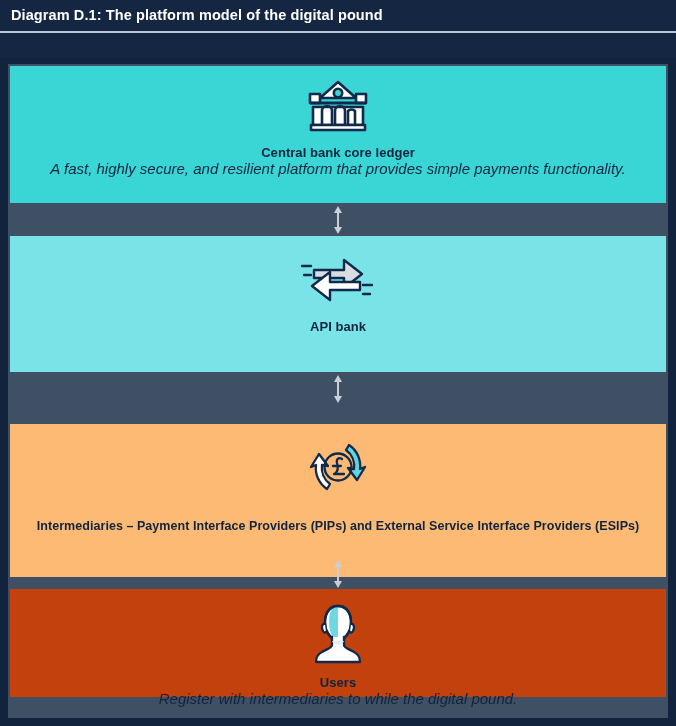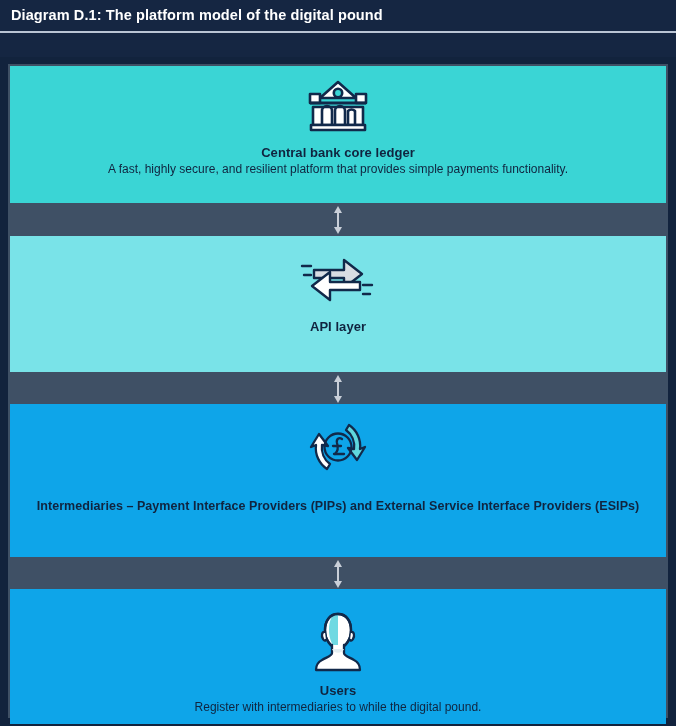--- a/index.html
+++ b/index.html
@@ -75,24 +75,25 @@
   }
 
   .panel-title {
     font-size: 13px;
     font-weight: bold;
     line-height: 16px;
     color: #10243f;
     letter-spacing: 0.05px;
   }
   .panel-line {
-    font-size: 12px;
+    font-size: 15px;
     font-weight: normal;
     line-height: 16px;
     color: #10243f;
+    font-style: italic;
   }
   .panel-title.wide { font-size: 12.5px; }
 
   
   .connector {
     position: absolute;
     left: 0;
     width: 660px;
     text-align: center;
   }
@@ -143,32 +144,32 @@
         <g stroke="#11294a" stroke-width="2.4" stroke-linejoin="round" stroke-linecap="round">
           <path d="M14 22 L44 22 L44 12 L62 26 L44 40 L44 30 L14 30 Z" fill="#d8dde3"></path>
           <path d="M60 34 L30 34 L30 24 L12 38 L30 52 L30 42 L60 42 Z" fill="#ffffff"></path>
           <path d="M2 18 L11 18" fill="none"></path>
           <path d="M4 27 L11 27" fill="none"></path>
           <path d="M63 37 L72 37" fill="none"></path>
           <path d="M63 46 L70 46" fill="none"></path>
         </g>
       </svg>
     </span>
-    <div class="panel-title" style="margin-top:5px;">API layer</div>
+    <div class="panel-title" style="margin-top:5px;">API bank</div>
   </div>
 
   <div class="connector" style="top:311px; height:28px;">
     <svg width="14" height="28" viewBox="0 0 14 28" xmlns="http://www.w3.org/2000/svg">
       <path d="M7 0 L11 7 L3 7 Z" fill="#c9cfd8"></path>
       <rect x="6" y="6" width="2" height="16" fill="#c9cfd8"></rect>
       <path d="M7 28 L11 21 L3 21 Z" fill="#c9cfd8"></path>
     </svg>
   </div>
 
-  <div class="panel" style="top:340px; height:153px; background:#0ea5e9; padding-top:12px;">
+  <div class="panel" style="top:360px; height:153px; background:#fdba74; padding-top:12px;">
     <span class="panel-icon">
       <svg width="66" height="62" viewBox="0 0 66 62" xmlns="http://www.w3.org/2000/svg">
         <g stroke="#11294a" stroke-width="2.3" stroke-linejoin="round" stroke-linecap="round">
           <path d="M44 9 A25 25 0 0 1 55 33 L60 31 L52 44 L43 32 L49 33 A20 20 0 0 0 41 14 Z" fill="#5fd7dd"></path>
           <path d="M22 53 A25 25 0 0 1 11 29 L6 31 L14 18 L23 30 L17 29 A20 20 0 0 0 25 48 Z" fill="#ffffff"></path>
           <circle cx="33" cy="31" r="13.5" fill="none"></circle>
           <path d="M29 38 L39 38" fill="none"></path>
           <path d="M30 38 C34 34 33 30 32 27 C31 23 34 21 37 23" fill="none"></path>
           <path d="M28 30 L36 30" fill="none"></path>
         </g>
@@ -178,21 +179,21 @@
   </div>
 
   <div class="connector" style="top:496px; height:28px;">
     <svg width="14" height="28" viewBox="0 0 14 28" xmlns="http://www.w3.org/2000/svg">
       <path d="M7 0 L11 7 L3 7 Z" fill="#c9cfd8"></path>
       <rect x="6" y="6" width="2" height="16" fill="#c9cfd8"></rect>
       <path d="M7 28 L11 21 L3 21 Z" fill="#c9cfd8"></path>
     </svg>
   </div>
 
-  <div class="panel" style="top:525px; height:135px; background:#0ea5e9; padding-top:22px;">
+  <div class="panel" style="top:525px; height:108px; background:#c2410c; padding-top:14px;">
     <span class="panel-icon">
       <svg width="62" height="62" viewBox="0 0 62 62" xmlns="http://www.w3.org/2000/svg">
         <g stroke="#11294a" stroke-width="2.3" stroke-linejoin="round" stroke-linecap="round">
           <path d="M31 3 C22 3 18 11 18 19 C18 29 24 37 31 37 C38 37 44 29 44 19 C44 11 40 3 31 3 Z" fill="#ffffff"></path>
           <path d="M31 3 C25 3 22 9 22 19 C22 29 26 37 31 37 Z" fill="#6fd9e2" stroke="none"></path>
           <path d="M31 3 C22 3 18 11 18 19 C18 29 24 37 31 37 C38 37 44 29 44 19 C44 11 40 3 31 3 Z" fill="none"></path>
           <path d="M18 21 C15 20 14 25 16 28 C17 30 19 30 19 29" fill="#ffffff"></path>
           <path d="M44 21 C47 20 48 25 46 28 C45 30 43 30 43 29" fill="#ffffff"></path>
           <path d="M25 34 L25 42 C25 45 20 46 15 49 C11 51 9 55 9 59 L53 59 C53 55 51 51 47 49 C42 46 37 45 37 42 L37 34" fill="#ffffff"></path>
           <path d="M25 38 C27 43 35 43 37 38" fill="#e4eef2" stroke="none"></path>

